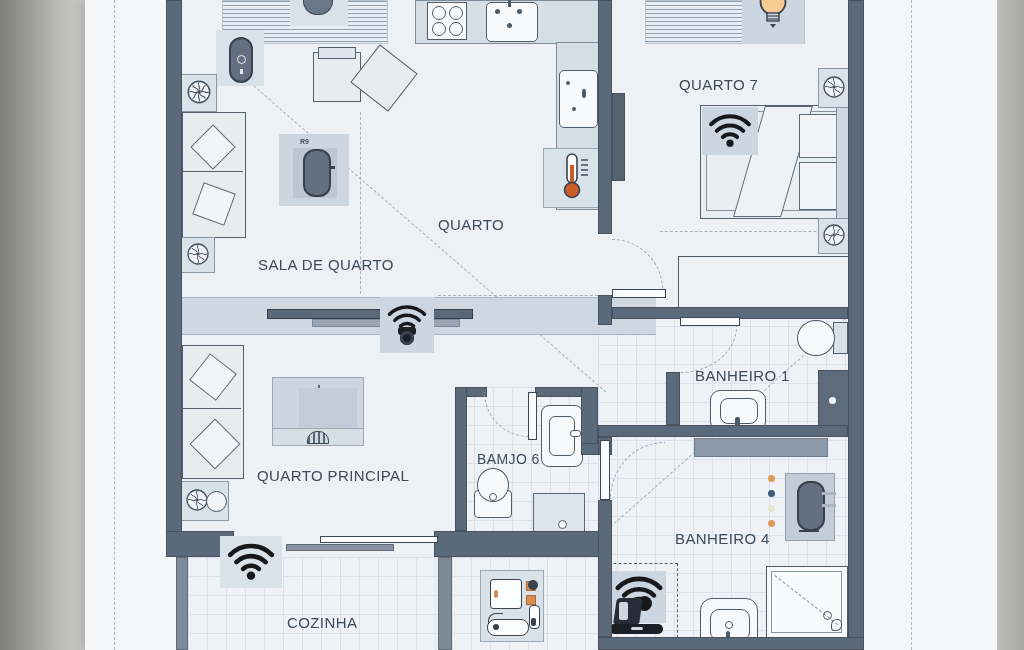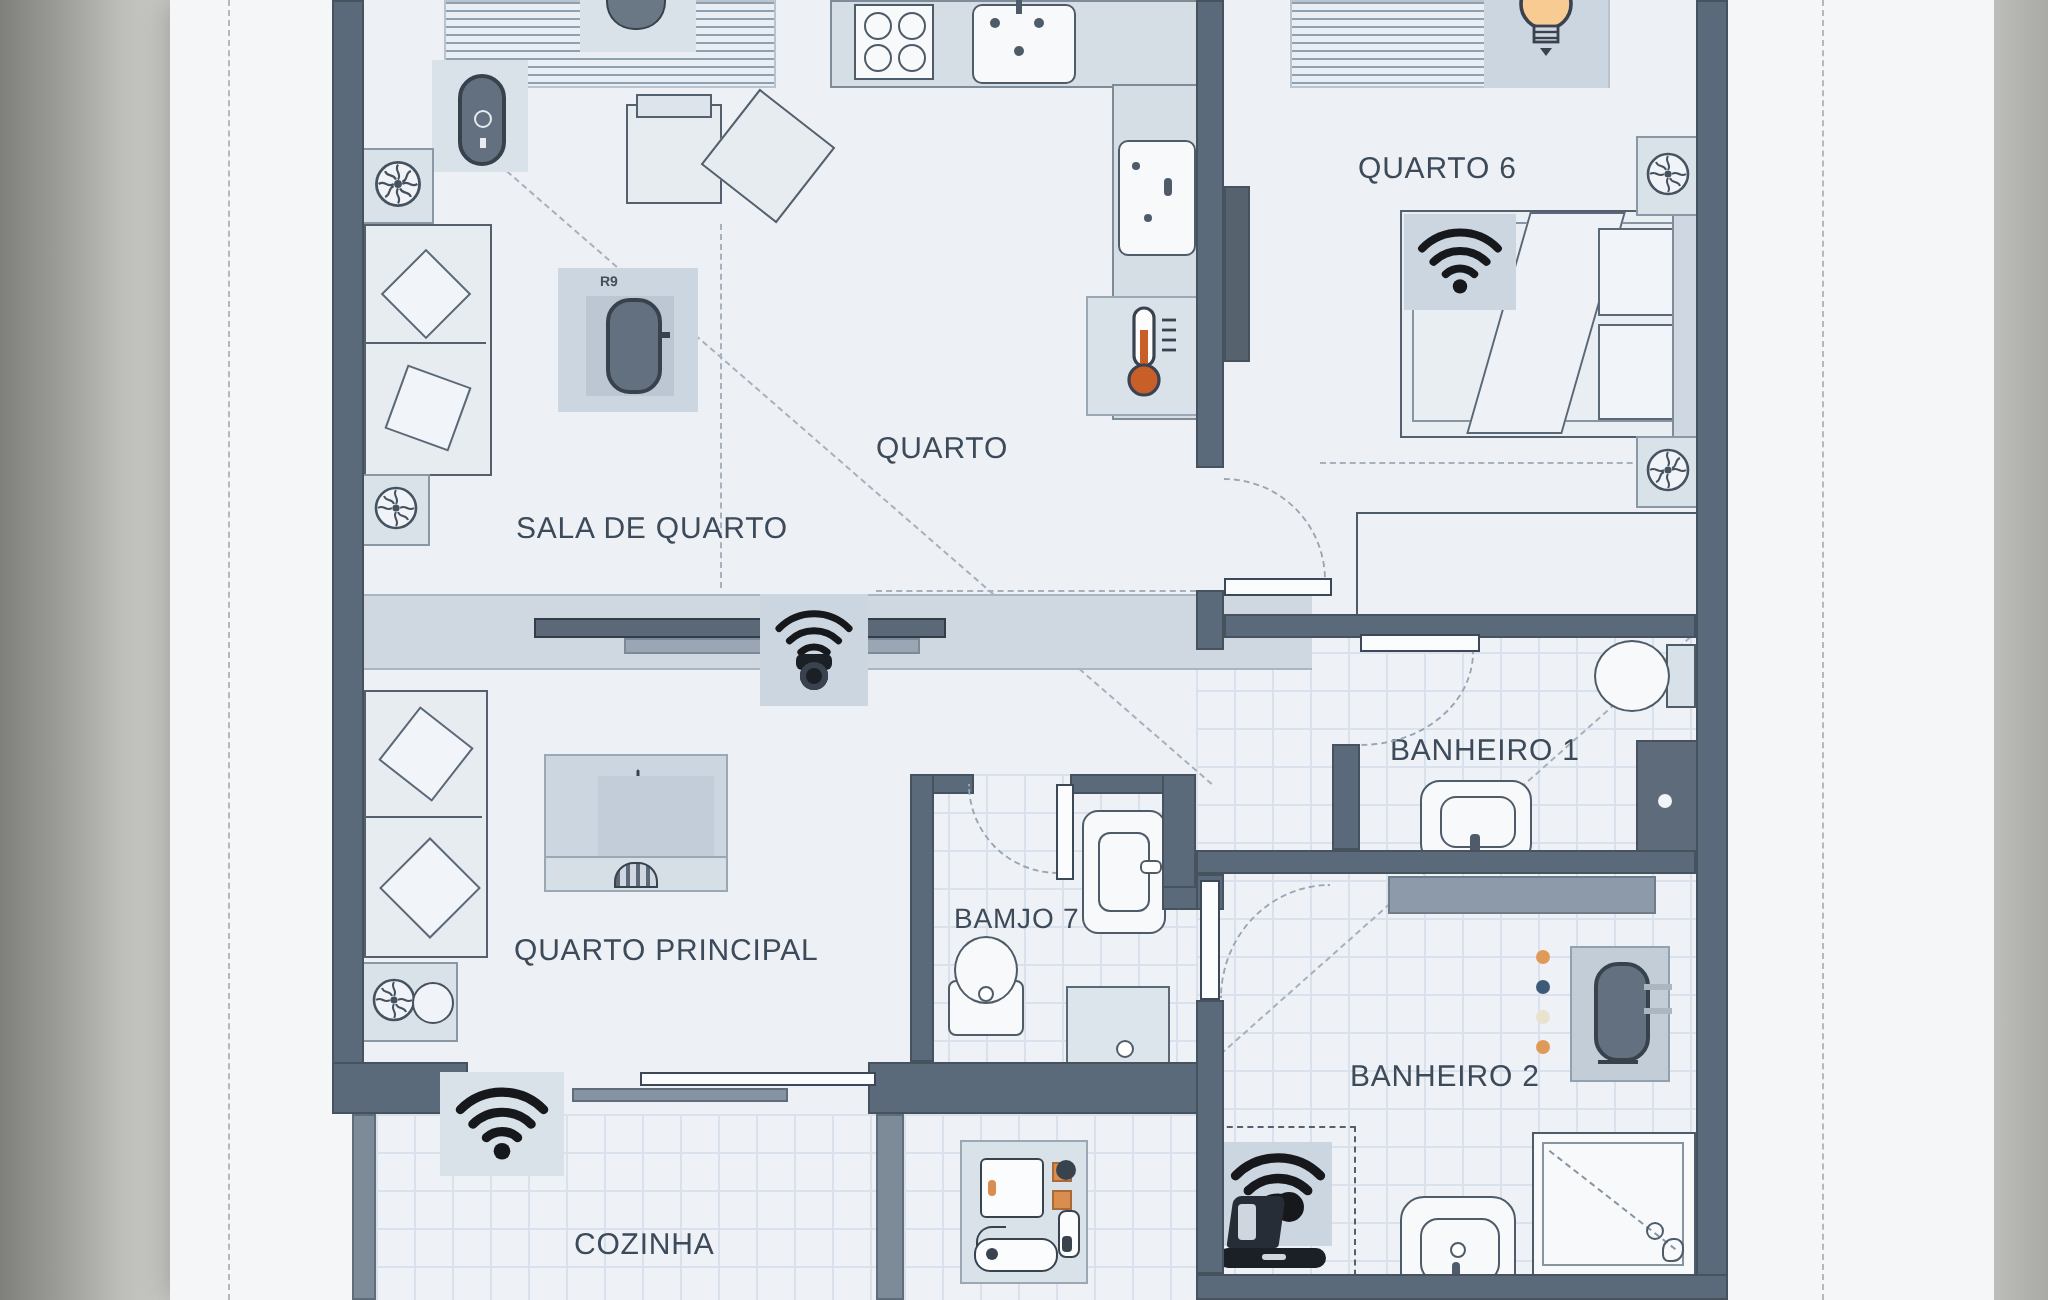--- a/index.html
+++ b/index.html
@@ -153,21 +153,21 @@
     <svg width="44" height="54" viewBox="0 0 44 54" style="margin:-20px 0 0 9px">
       <circle cx="22" cy="22" r="12.5" fill="#f8cb92" stroke="#3a4250" stroke-width="1.8"></circle>
       <rect x="16" y="33" width="12" height="8" fill="#cfd6de" stroke="#3a4250" stroke-width="1.4"></rect>
       <g stroke="#3a4250" stroke-width="1.2">
           <line x1="16" y1="36" x2="28" y2="36"></line>
           <line x1="16" y1="39" x2="28" y2="39"></line>
         </g>
       <path d="M19 44h6l-3 4z" fill="#3a4250"></path>
     </svg>
   </div>
-  <div class="abs lbl" style="left:679px;top:76px">QUARTO 6</div>
+  <div class="abs lbl" style="left:679px;top:76px">QUARTO 7</div>
 
   <div class="abs soft" style="left:700px;top:105px;width:148px;height:112px;background:#e9eef3">
     <div class="abs" style="left:5px;top:5px;width:132px;height:98px;border:1px solid #8795a3"></div>
     <div class="abs" style="left:48px;top:0;width:46px;height:109px;background:#eef2f6;border:1.2px solid #5a6878;transform:skewX(-16deg)"></div>
     <div class="abs pillow" style="left:98px;top:8px;width:38px;height:42px"></div>
     <div class="abs pillow" style="left:98px;top:56px;width:38px;height:46px"></div>
   </div>
   <div class="abs" style="left:836px;top:103px;width:12px;height:116px;background:#cfd8e2;border:1px solid #7e8c9a"></div>
   <div class="abs halo" style="left:702px;top:107px;width:56px;height:48px">
     <svg width="46" height="36" viewBox="0 0 48 38" style="margin:4px 0 0 5px">
@@ -245,34 +245,34 @@
     <div class="abs" style="left:7px;top:10px;width:24px;height:38px;border:1.2px solid #4e5b69;border-radius:6px"></div>
     <div class="abs" style="left:28px;top:24px;width:9px;height:5px;border:1.2px solid #4e5b69;border-radius:3px;background:#fff"></div>
   </div>
   <div class="abs fx" style="left:474px;top:490px;width:36px;height:26px;border-radius:4px"></div>
   <div class="abs fx" style="left:477px;top:468px;width:30px;height:32px;border-radius:50%">
     <div class="abs" style="left:11px;top:24px;width:6px;height:6px;border:1.2px solid #4e5b69;border-radius:50%;background:#fff"></div>
   </div>
   <div class="abs" style="left:533px;top:493px;width:50px;height:38px;background:#dde5ec;border:1.3px solid #5a6878">
     <div class="abs" style="left:24px;top:26px;width:7px;height:7px;border:1.2px solid #4e5b69;border-radius:50%;background:#fff"></div>
   </div>
-  <div class="abs lbl" style="left:477px;top:451px;font-size:14px">BAMJO 7</div>
+  <div class="abs lbl" style="left:477px;top:451px;font-size:14px">BAMJO 6</div>
 
   <div class="abs lbl" style="left:695px;top:367px">BANHEIRO 1</div>
   <div class="abs" style="left:833px;top:322px;width:13px;height:30px;background:#d8e0e8;border:1.2px solid #4e5b69"></div>
   <div class="abs fx" style="left:797px;top:320px;width:36px;height:34px;border-radius:50%"></div>
   <div class="abs fx" style="left:710px;top:390px;width:54px;height:40px;border-radius:10px">
     <div class="abs" style="left:9px;top:7px;width:36px;height:24px;border:1.2px solid #4e5b69;border-radius:8px"></div>
     <div class="abs" style="left:24px;top:26px;width:5px;height:10px;background:#4e5b69;border-radius:2px"></div>
   </div>
   <div class="abs" style="left:818px;top:370px;width:30px;height:58px;background:#5d6b7b;border:1px solid #46535f">
     <div class="abs" style="left:10px;top:26px;width:7px;height:7px;background:#f2f5f8;border-radius:50%"></div>
   </div>
 
-  <div class="abs lbl" style="left:675px;top:530px">BANHEIRO 2</div>
+  <div class="abs lbl" style="left:675px;top:530px">BANHEIRO 4</div>
   <div class="abs" style="left:694px;top:438px;width:132px;height:17px;background:#8d9aa9;border:1px solid #6f7c8a"></div>
   <div class="abs" style="left:785px;top:473px;width:48px;height:66px;background:#c3cdd8;border:1px solid #93a0ad">
     <div class="abs pill" style="left:11px;top:7px;width:24px;height:46px"></div>
     <div class="abs" style="left:13px;top:56px;width:20px;height:0;border-top:2px solid #38424d"></div>
     <div class="abs" style="left:36px;top:18px;width:14px;height:3px;background:#aab6c2"></div>
     <div class="abs" style="left:36px;top:30px;width:14px;height:3px;background:#aab6c2"></div>
   </div>
   <div class="abs" style="left:768px;top:475px;width:7px;height:7px;border-radius:50%;background:#e09a58"></div>
   <div class="abs" style="left:768px;top:490px;width:7px;height:7px;border-radius:50%;background:#3f5a78"></div>
   <div class="abs" style="left:768px;top:505px;width:7px;height:7px;border-radius:50%;background:#e8e2cf"></div>

